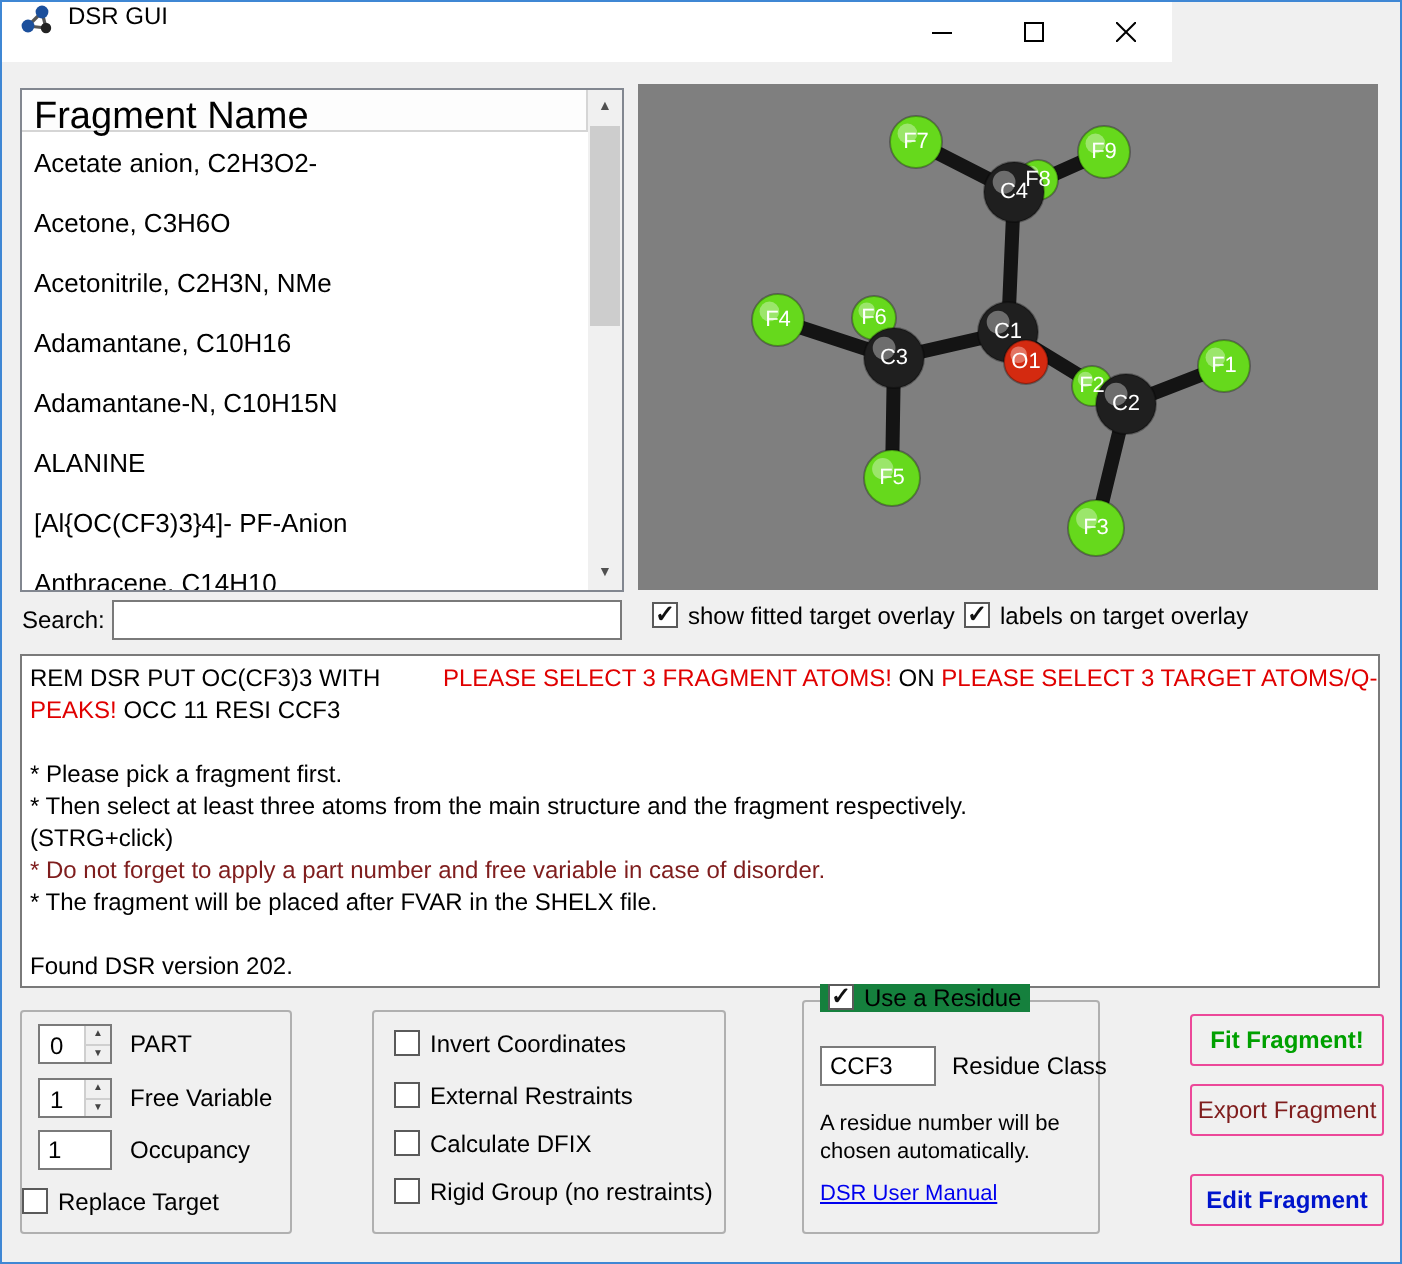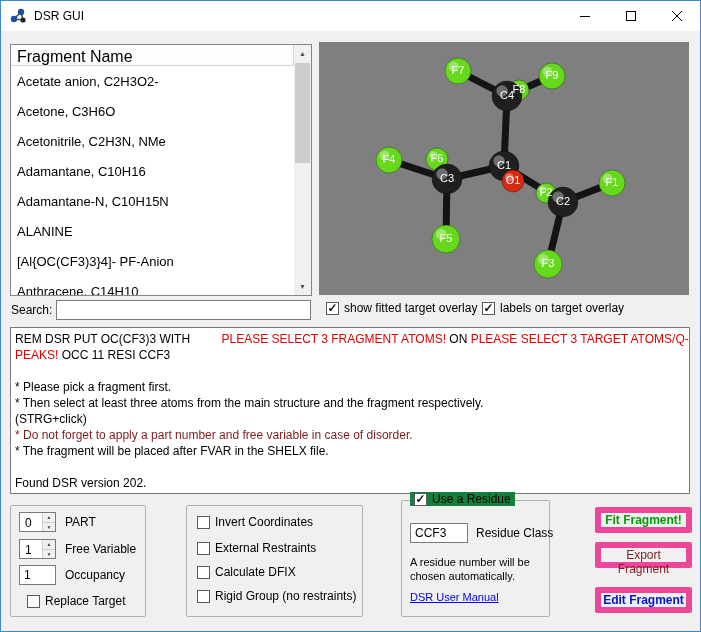--- a/index.html
+++ b/index.html
@@ -1,50 +1,50 @@
 <!DOCTYPE html>
 <html><head>
 <meta charset="utf-8">
 <style>
   * { box-sizing: border-box; margin: 0; padding: 0; font-family: "Liberation Sans", sans-serif; }
   html,body { width: 701px; height: 632px; overflow: hidden; background: #fff; }
 
   .window { position: relative; width: 701px; height: 632px; border: 1px solid #3f87d4; background: #f0f0f0; }
 
   
-  .titlebar { position: absolute; top: 0; left: 0; width: 699px; height: 30px; background: #ffffff; display: flex; align-items: center; }
+  .titlebar { position: absolute; top: 0; left: 0; width: 585px; height: 30px; background: #ffffff; display: flex; align-items: flex-start; }
   .app-icon { margin-left: 8px; width: 18px; height: 18px; flex: none; }
   .title { margin-left: 7px; font-size: 12px; color: #000; }
   .win-btns { position: absolute; right: 0; top: 0; height: 30px; display: flex; }
   .win-btn { width: 46px; height: 30px; display: flex; align-items: center; justify-content: center; background: #fff; }
 
   .client { position: absolute; top: 30px; left: 0; width: 699px; height: 600px; background: #f0f0f0; }
 
   
   .fragment-list { position: absolute; left: 9px; top: 13px; width: 302px; height: 252px; background: #fff; border: 1px solid #828790; }
-  .list-header { position: absolute; top: 0; left: 0; right: 17px; height: 21px; background: #fdfdfd; border-bottom: 1px solid #d5d5d5; border-right: 1px solid #d5d5d5; font-size: 16px; padding: 3px 0 0 6px; }
+  .list-header { position: absolute; top: 0; left: 0; right: 17px; height: 21px; background: #fdfdfd; border-bottom: 1px solid #d5d5d5; border-right: 1px solid #d5d5d5; font-size: 19px; padding: 3px 0 0 6px; }
   .list-body { position: absolute; top: 22px; left: 0; right: 17px; bottom: 0; overflow: hidden; }
   .list-item { height: 30px; line-height: 30px; padding-left: 6px; font-size: 13px; white-space: nowrap; overflow: hidden; color: #000; }
   .scrollbar { position: absolute; top: 0; right: 0; width: 17px; height: 100%; background: #f0f0f0; }
   .sb-btn { position: absolute; left: 0; width: 17px; height: 17px; display: flex; align-items: center; justify-content: center; font-size: 7px; color: #505050; }
   .sb-btn.up { top: 0; }
   .sb-btn.down { bottom: 0; }
   .sb-thumb { position: absolute; top: 18px; left: 1px; width: 15px; height: 100px; background: #cdcdcd; }
 
   
   .viewer { position: absolute; left: 318px; top: 11px; width: 370px; height: 253px; background: #7f7f7f; }
   .viewer svg { display: block; width: 100%; height: 100%; }
   .atom-label { font-size: 11px; fill: #ffffff; text-anchor: middle; font-family: "Liberation Sans", sans-serif; }
 
   
   .search-label { position: absolute; left: 10px; top: 272px; font-size: 12px; }
   .search-input { position: absolute; left: 55px; top: 269px; width: 255px; height: 20px; border: 1px solid #7a7a7a; background: #fff; font-size: 12px; padding: 1px 4px; }
 
   
-  .cb { display: flex; align-items: flex-end; gap: 5px; font-size: 12px; cursor: default; white-space: nowrap; }
+  .cb { display: flex; align-items: flex-start; gap: 5px; font-size: 12px; cursor: default; white-space: nowrap; }
   .cb .box { width: 13px; height: 13px; border: 1px solid #5a5a5a; background: #fff; flex: none; display: inline-flex; align-items: center; justify-content: center; font-size: 12px; line-height: 1; }
   .cb .box.checked::after { content: "✓"; color: #111; font-weight: bold; margin-top: -1px; }
   .cb.abs { position: absolute; }
 
   
   .console { position: absolute; left: 9px; top: 296px; width: 680px; height: 167px; background: #fff; border: 1px solid #7a7a7a; padding: 3px 4px; overflow: hidden; }
   .console-line { font-family: "DejaVu Sans Mono", monospace; font-size: 12px; line-height: 16px; white-space: pre; min-height: 16px; }
 
   
   .group { position: absolute; border: 1px solid #b0b0b0; border-radius: 2px; }
@@ -62,21 +62,21 @@
   .textfield { border: 1px solid #7a7a7a; background: #fff; font-size: 12px; padding: 1px 4px; height: 20px; }
   .textfield.occ { width: 37px; }
 
   .res-row { position: absolute; left: 8px; top: 22px; display: flex; align-items: center; gap: 8px; }
   .textfield.res { width: 58px; }
   .legend-cb { position: absolute; left: 8px; top: -9px; background: #15803d; padding: 0 4px; }
   .res-note { position: absolute; left: 8px; top: 54px; font-size: 11px; line-height: 14px; color: #000; }
   .manual-link { position: absolute; left: 8px; top: 90px; font-size: 11px; color: #0000ee; text-decoration: underline; }
 
   
-  .action-btn { position: absolute; left: 594px; width: 97px; height: 26px; background: #f0f0f0; border: 6px solid #ec4899; border-radius: 2px; font-size: 12px; font-weight: bold; cursor: default; }
+  .action-btn { position: absolute; left: 594px; width: 97px; height: 26px; background: #f0f0f0; border: 1px solid #ec4899; border-radius: 2px; font-size: 12px; font-weight: bold; cursor: default; }
   .action-btn.plain { font-weight: normal; }
 </style>
 </head>
 <body>
 
 <div class="window">
 
   <div class="titlebar">
     <span class="app-icon">
       <svg width="18" height="18" viewBox="0 0 18 18">
@@ -233,21 +233,21 @@
             <span class="spin-btn">▲</span>
             <span class="spin-btn">▼</span>
           </span>
         </div>
         <span class="field-label">Free Variable</span>
       </div>
       <div class="spin-row" style="top:59px;">
         <input class="textfield occ" value="1" style="">
         <span class="field-label">Occupancy</span>
       </div>
-      <label class="cb abs" style="left:16px; top:88px;">
+      <label class="cb abs" style="left:0; top:88px;">
         <span class="box"></span>
         <span>Replace Target</span>
       </label>
     </div>
 
     <div class="group options-group">
       <label class="cb abs" style="left:10px; top:9px;">
         <span class="box"></span>
         <span>Invert Coordinates</span>
       </label>

